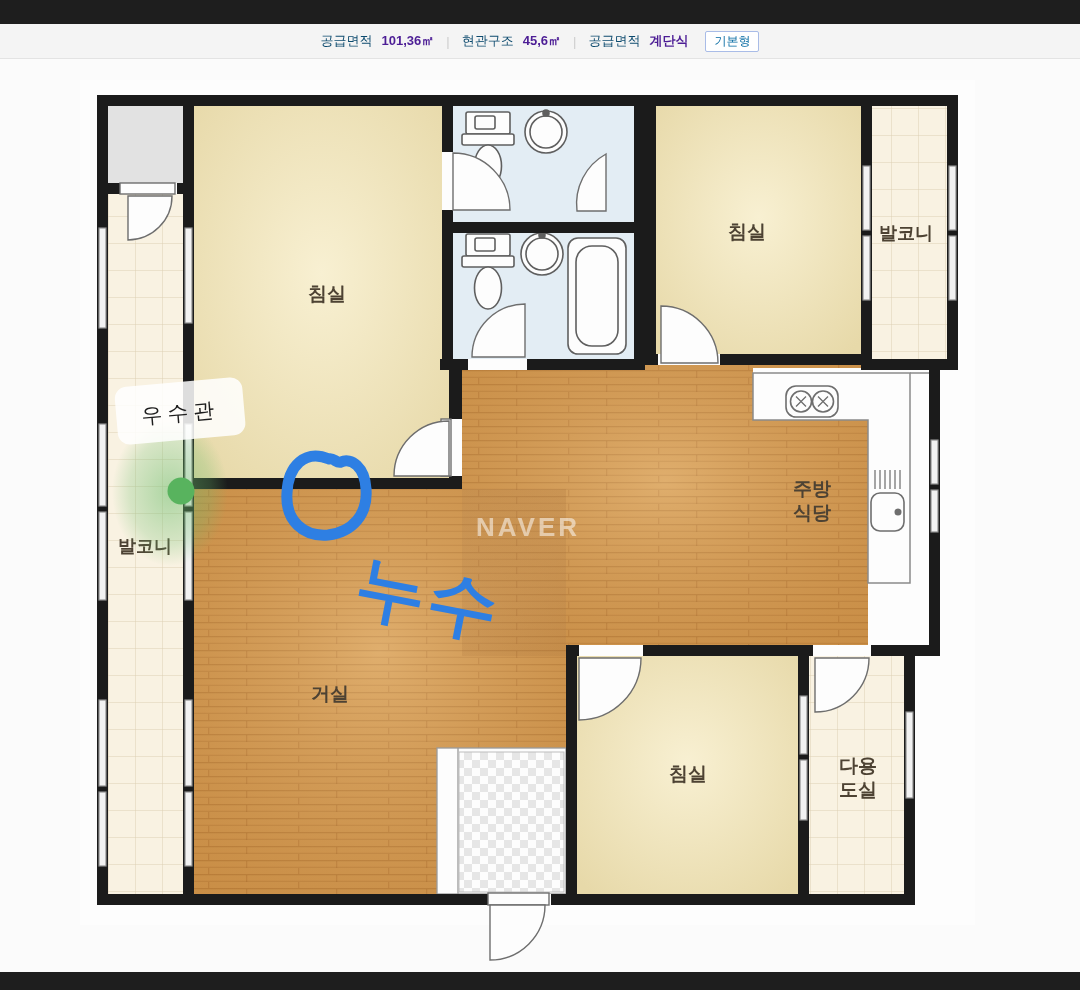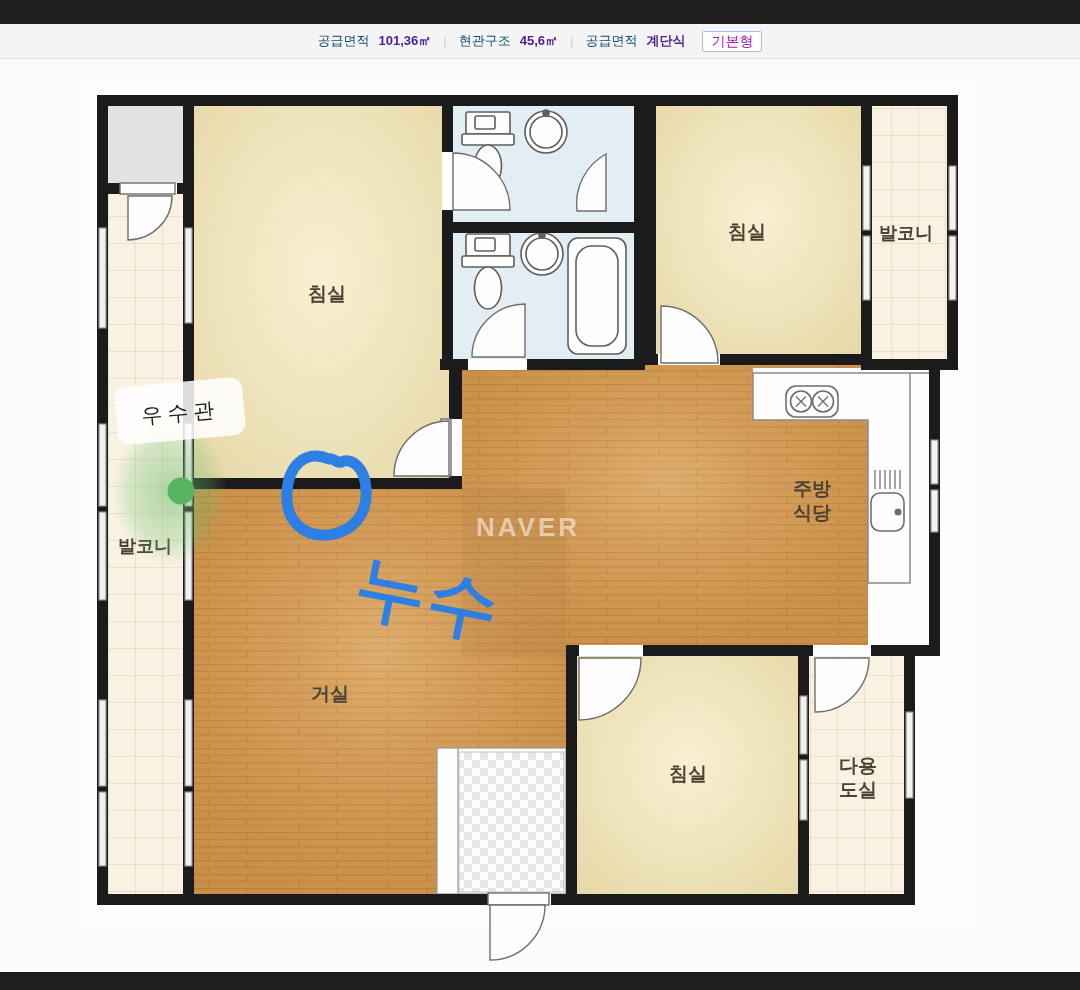--- a/index.html
+++ b/index.html
@@ -15,21 +15,21 @@
     background:#f4f4f4;border-bottom:1px solid #e3e3e3;
     display:flex;align-items:center;justify-content:center;gap:9px;
     font-size:13px;z-index:4;
   }
   .header .lbl{color:#0c4a6e;}
   .header .val{color:#4c1d95;font-weight:bold;}
   .header .sep{color:#cccccc;margin:0 3px;}
   .badge{
     margin-left:8px;display:inline-block;padding:2px 8px 3px;
     border:1px solid #a9bce7;border-radius:2px;background:#ffffff;
-    color:#a21caf;font-size:14px;line-height:14px;cursor:pointer;
+    color:#0369a1;font-size:12px;line-height:14px;cursor:pointer;
   }
   .plan-wrap{position:absolute;left:0;top:0;width:1080px;height:990px;z-index:1;}
   svg text.room{
     font-family:"Liberation Sans", sans-serif;
     font-weight:bold;font-size:19px;fill:#4d4233;
   }
   svg text.room2{
     font-family:"Liberation Sans", sans-serif;
     font-weight:bold;font-size:18px;fill:#4d4233;
   }

